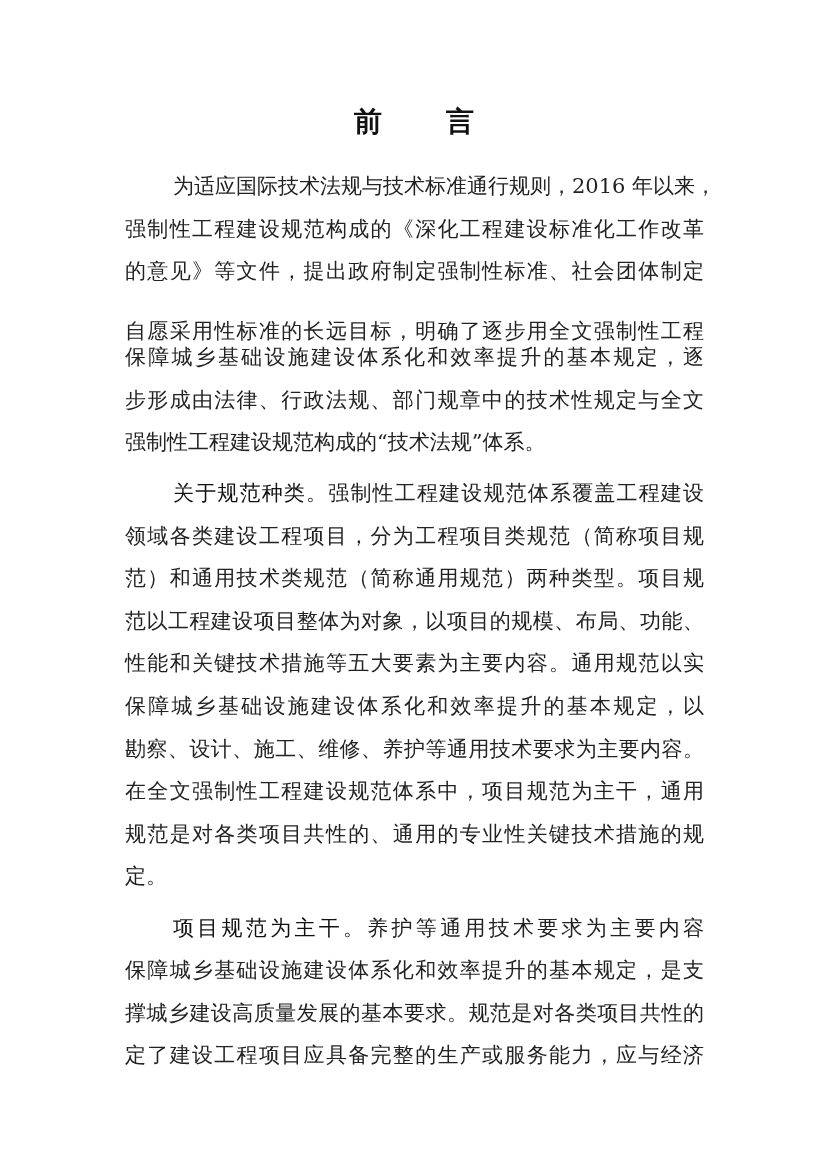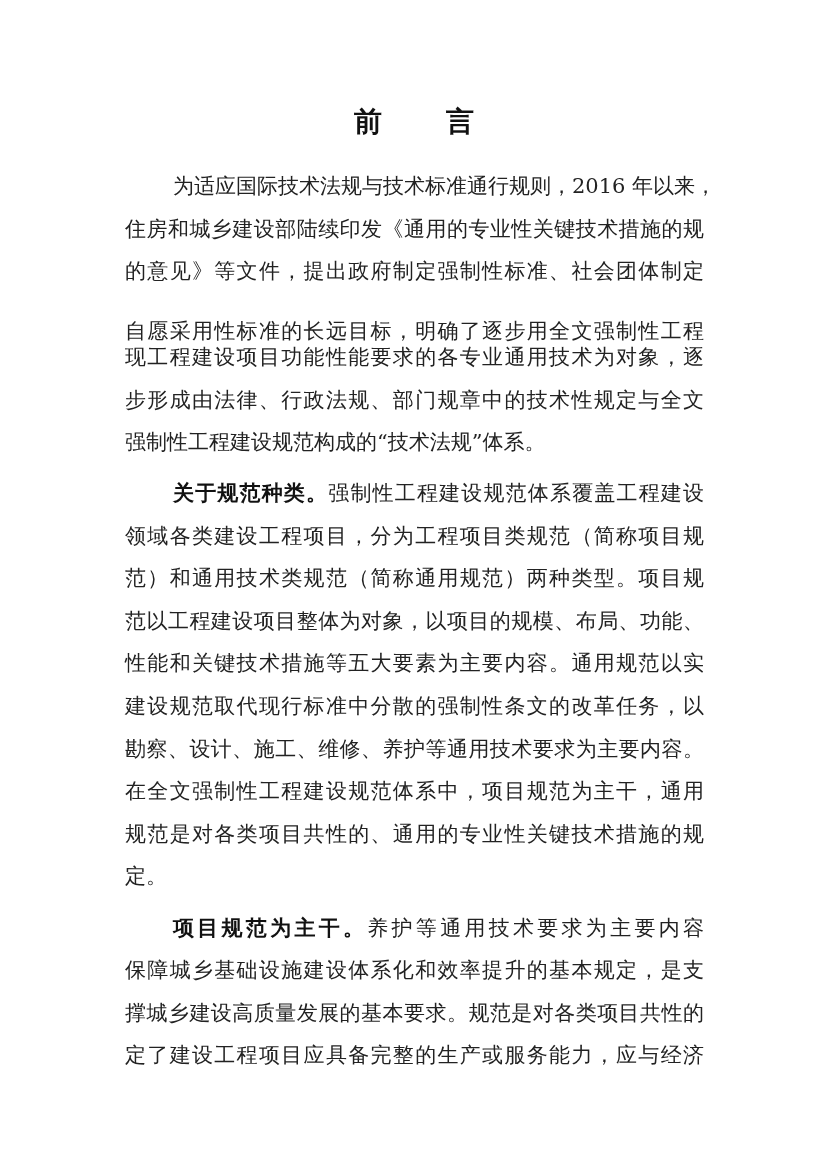--- a/index.html
+++ b/index.html
@@ -50,52 +50,52 @@
       line-height: 30px;
       white-space: nowrap;
       text-align: justify;
       text-align-last: justify;
       color: #222;
     }
     .line.indent { left: 173px; width: 531px; }
     .line.last { text-align-last: left; }
     .line .bold {
       font-family: "DejaVu Sans", "Liberation Sans", sans-serif;
-      font-weight: bold;
+      font-weight: normal;
       color: #111;
       margin-top: 25px;
     }
   </style>
 </head>
 <body>
 
 <div class="page">
 
   <div class="title">
     <span class="t1">前</span>
     <span class="t2">言</span>
   </div>
 
   <div>
     <div class="line indent" style="top:171px">为适应国际技术法规与技术标准通行规则，2016 年以来，</div>
-    <div class="line" style="top:214px">住房和城乡建设部陆续印发《通用的专业性关键技术措施的规</div>
+    <div class="line" style="top:214px">强制性工程建设规范构成的《深化工程建设标准化工作改革</div>
     <div class="line" style="top:256px">的意见》等文件，提出政府制定强制性标准、社会团体制定</div>
     <div class="line" style="top:316px">自愿采用性标准的长远目标，明确了逐步用全文强制性工程</div>
-    <div class="line" style="top:342px">现工程建设项目功能性能要求的各专业通用技术为对象，逐</div>
+    <div class="line" style="top:342px">保障城乡基础设施建设体系化和效率提升的基本规定，逐</div>
     <div class="line" style="top:385px">步形成由法律、行政法规、部门规章中的技术性规定与全文</div>
     <div class="line last" style="top:427px">强制性工程建设规范构成的“技术法规”体系。</div>
   </div>
 
   <div>
     <div class="line indent" style="top:478px"><span class="bold">关于规范种类。</span><span>强制性工程建设规范体系覆盖工程建设</span></div>
     <div class="line" style="top:521px">领域各类建设工程项目，分为工程项目类规范（简称项目规</div>
     <div class="line" style="top:563px">范）和通用技术类规范（简称通用规范）两种类型。项目规</div>
     <div class="line" style="top:606px">范以工程建设项目整体为对象，以项目的规模、布局、功能、</div>
     <div class="line" style="top:648px">性能和关键技术措施等五大要素为主要内容。通用规范以实</div>
-    <div class="line" style="top:691px">建设规范取代现行标准中分散的强制性条文的改革任务，以</div>
+    <div class="line" style="top:691px">保障城乡基础设施建设体系化和效率提升的基本规定，以</div>
     <div class="line" style="top:734px">勘察、设计、施工、维修、养护等通用技术要求为主要内容。</div>
     <div class="line" style="top:776px">在全文强制性工程建设规范体系中，项目规范为主干，通用</div>
     <div class="line" style="top:819px">规范是对各类项目共性的、通用的专业性关键技术措施的规</div>
     <div class="line last" style="top:861px">定。</div>
   </div>
 
   <div>
     <div class="line indent" style="top:913px"><span class="bold">项目规范为主干。</span><span>养护等通用技术要求为主要内容</span></div>
     <div class="line" style="top:955px">保障城乡基础设施建设体系化和效率提升的基本规定，是支</div>
     <div class="line" style="top:998px">撑城乡建设高质量发展的基本要求。规范是对各类项目共性的</div>

